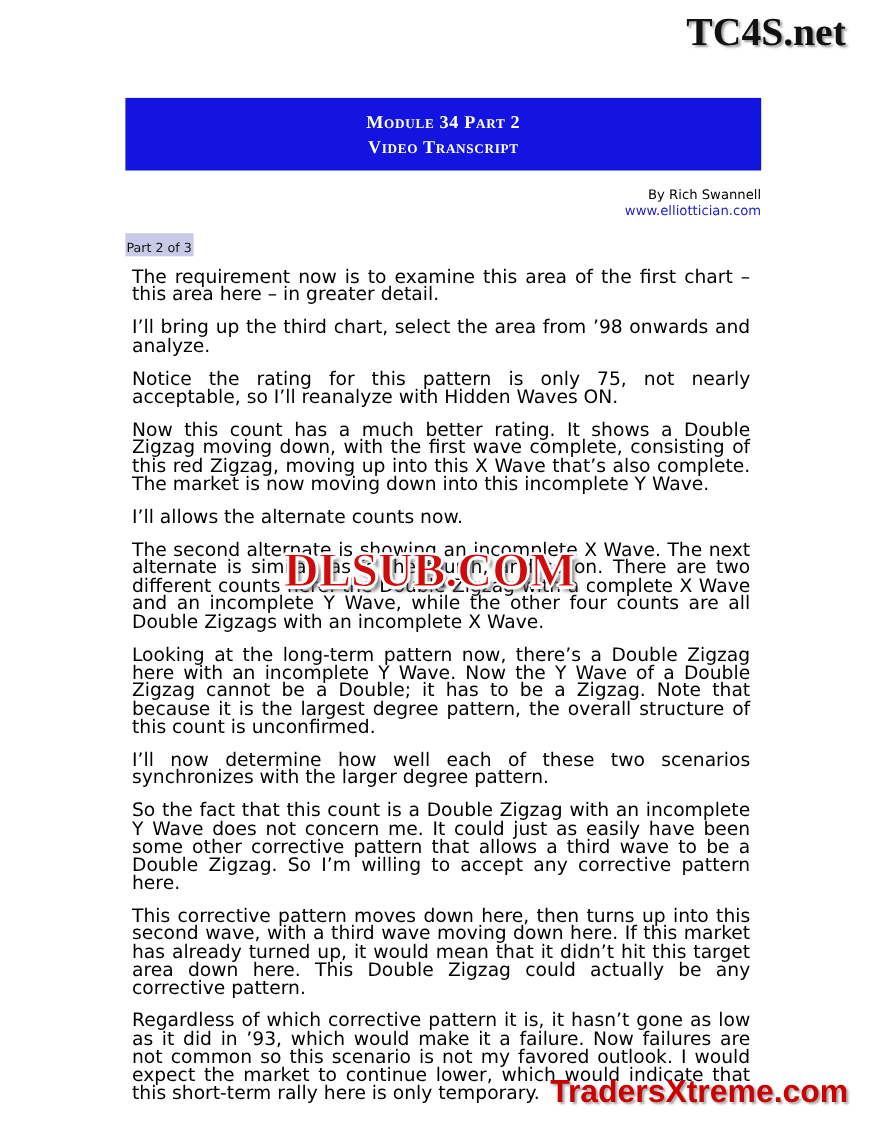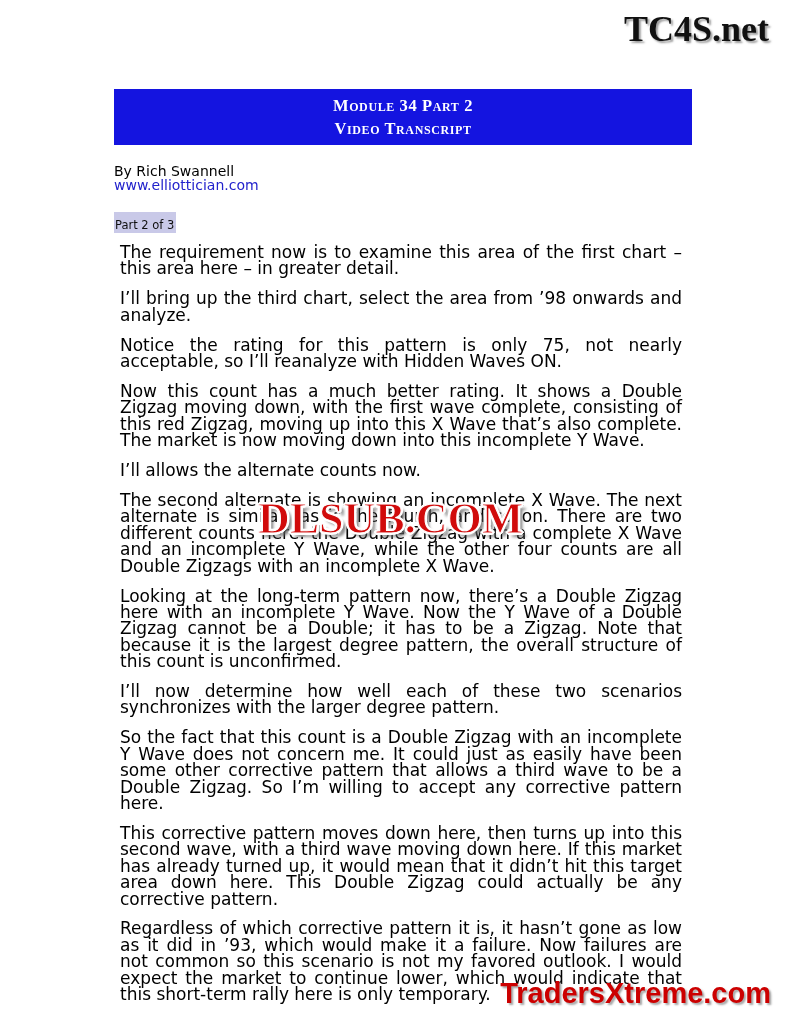--- a/index.html
+++ b/index.html
@@ -35,45 +35,45 @@
     letter-spacing: 0px;
     text-shadow: 2px 2px 2px rgba(140,140,140,0.85);
   }
 
   
   .banner {
     position: absolute;
     left: 114px;
     top: 89px;
     width: 578px;
-    height: 56px;
+    height: 66px;
     background: #1414e0;
     display: flex;
     flex-direction: column;
     align-items: center;
     justify-content: center;
   }
   .banner .line1,
   .banner .line2 {
     color: #ffffff;
     font-family: "Liberation Serif", serif;
     font-weight: bold;
     letter-spacing: 0.6px;
   }
   .banner .line1 { font-size: 16.5px; font-variant: small-caps; margin-bottom: 3px;}
   .banner .line2 { font-size: 16.5px; font-variant: small-caps; }
 
   
   .byline {
     position: absolute;
     left: 114px;
-    top: 164px;
+    top: 170px;
     width: 578px;
-    text-align: left;
-    font-size: 14px;
+    text-align: right;
+    font-size: 12px;
     line-height: 14px;
     color: #000000;
   }
   .byline .link {
     color: #2222cc;
   }
 
   
   .part-label {
     position: absolute;

